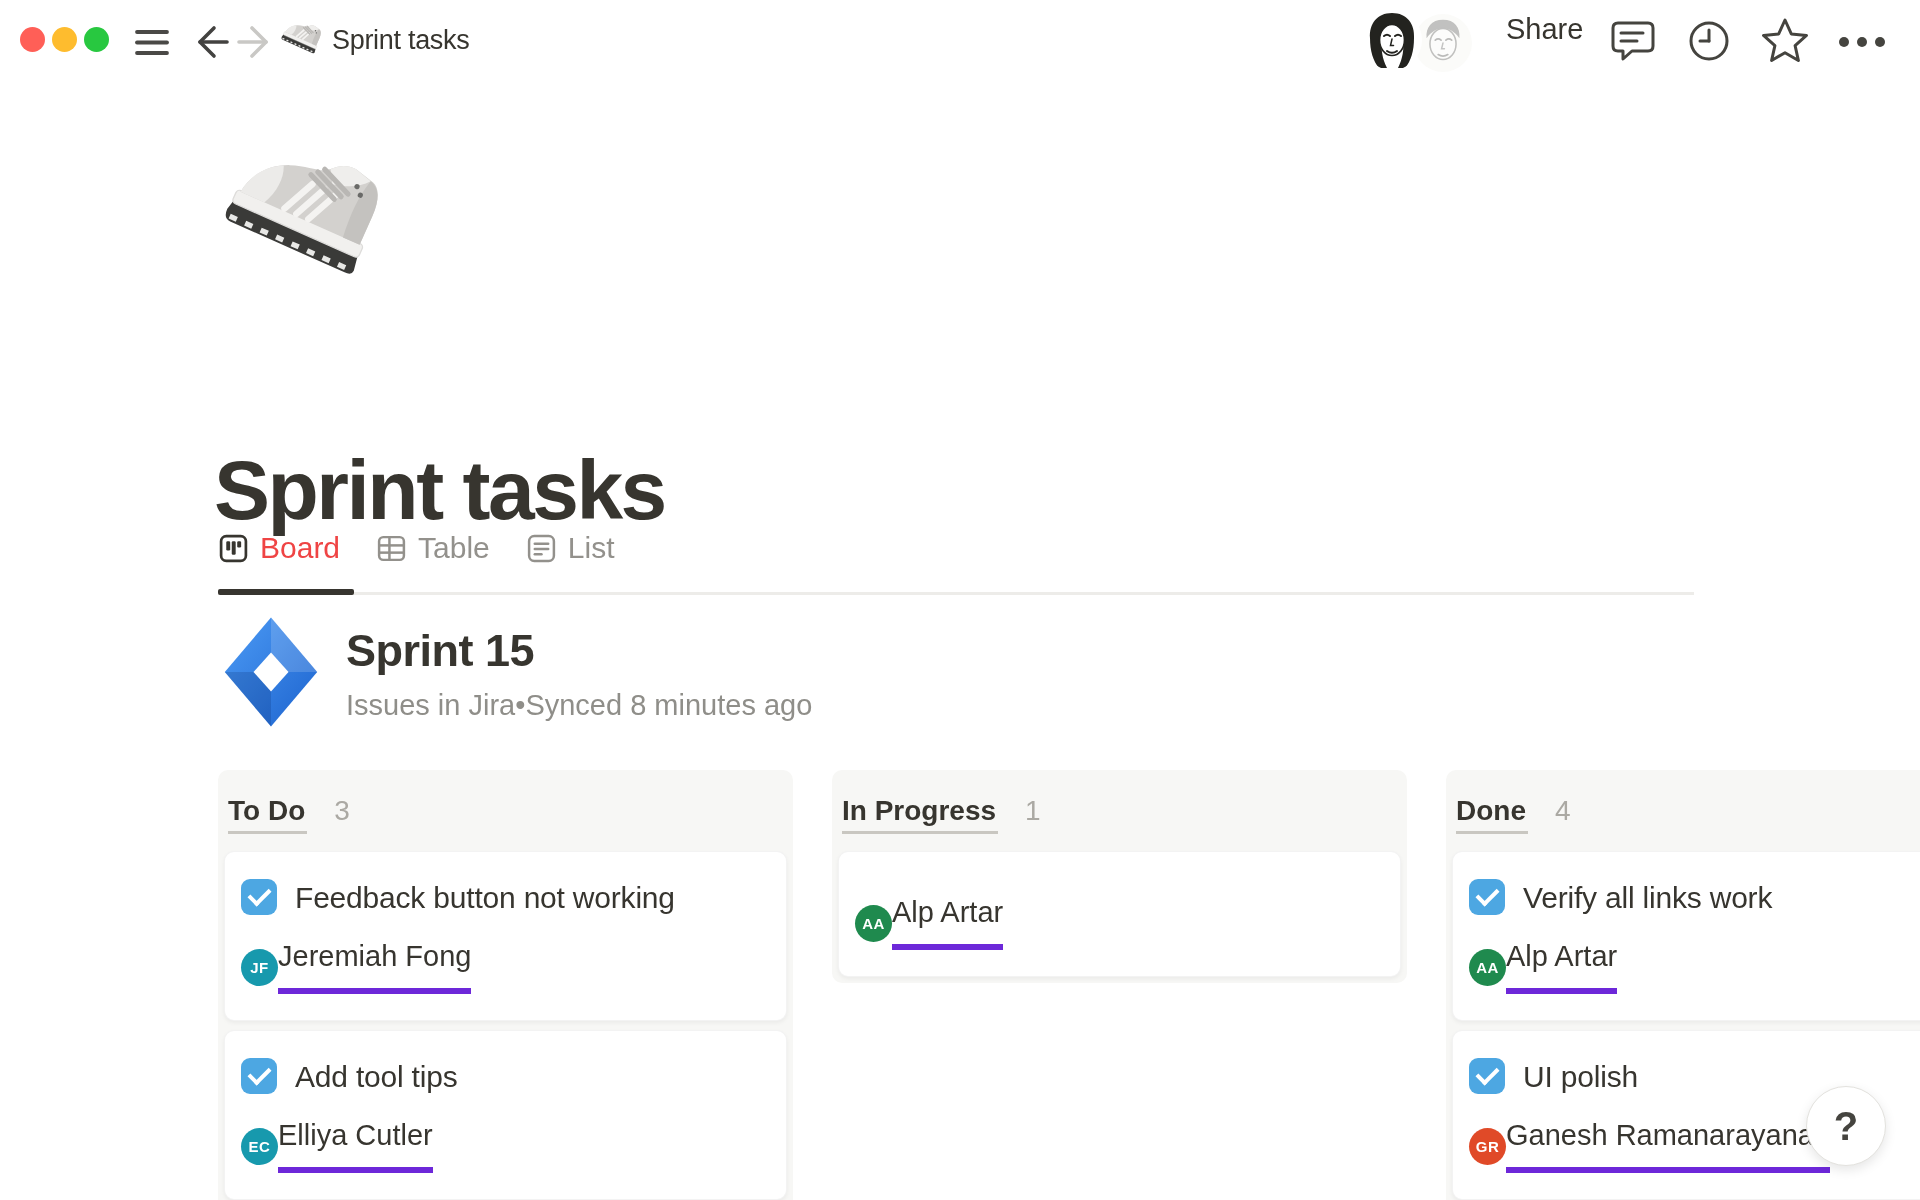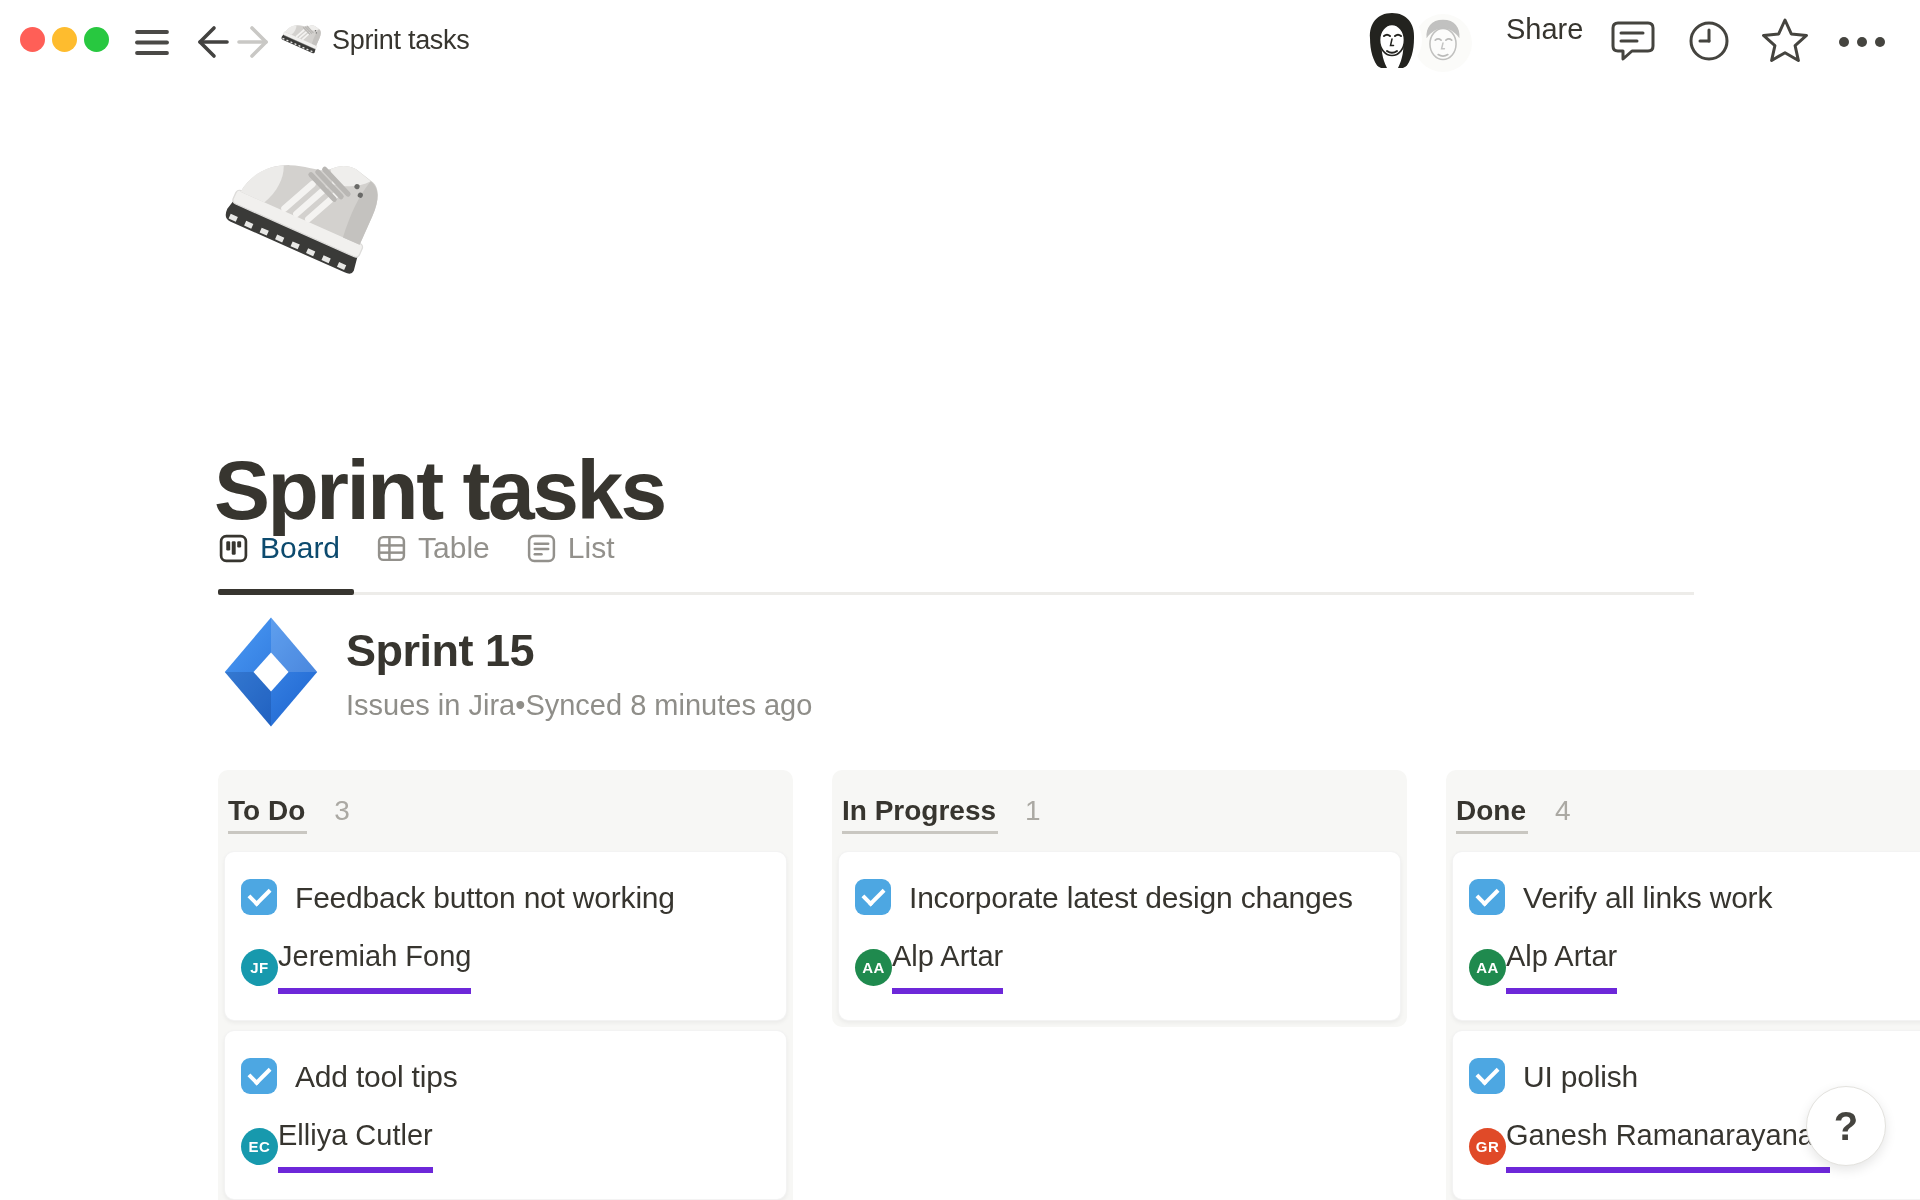--- a/index.html
+++ b/index.html
@@ -19,21 +19,21 @@
   .av-circle{position:absolute;border-radius:50%;overflow:hidden;background:#fff;}
   .av1{left:0;top:2px;width:60px;height:60px;z-index:2;}
   .av2{left:52px;top:6px;width:58px;height:58px;z-index:1;background:#fbfbf9;}
 
   
   .page-icon{position:absolute;left:220px;top:126px;width:170px;height:170px;}
   .page-title{position:absolute;left:214px;top:386px;font-size:84px;font-weight:700;letter-spacing:-2.5px;color:#37352F;white-space:nowrap;}
 
   .tabs{position:absolute;left:218px;top:520px;display:flex;gap:36px;align-items:center;height:56px;}
   .tab{display:flex;align-items:center;gap:11px;font-size:30px;cursor:pointer;}
-  .tab.active{color:#0c4a6e;font-weight:500;}
+  .tab.active{color:#ef4444;font-weight:500;}
   .tab.inactive{color:#93918C;font-weight:400;}
   .tabs-divider{position:absolute;left:218px;top:592px;width:1476px;height:3px;background:#EDECE9;}
   .tab-underline{position:absolute;left:218px;top:589px;width:136px;height:6px;background:#37352F;border-radius:2px;z-index:2;}
 
   .jira-row{position:absolute;left:222px;top:614px;display:flex;gap:26px;align-items:center;}
   .jira-logo{width:98px;height:116px;flex:none;}
   .jira-title{font-size:45px;font-weight:700;letter-spacing:-0.5px;color:#37352F;line-height:56px;}
   .jira-sub{font-size:29px;color:#8F8E89;margin-top:10px;display:flex;align-items:center;}
 
   
@@ -302,24 +302,20 @@
           <div class="card partial"></div>
         </div>
       </div>
       <div class="column">
         <div class="col-header">
           <span class="col-name">In Progress</span>
           <span class="col-count">1</span>
         </div>
         <div class="cards">
           <div class="card">
-            <div class="card-row">
-              <span class="checkbox"></span>
-              <span class="card-title">Incorporate latest design changes</span>
-            </div>
             <div class="assignee">
               <span class="av-badge" style="background: rgb(31, 138, 78);">AA</span>
               <span class="assignee-name">Alp Artar</span>
             </div>
           </div>
         </div>
       </div>
       <div class="column">
         <div class="col-header">
           <span class="col-name">Done</span>

